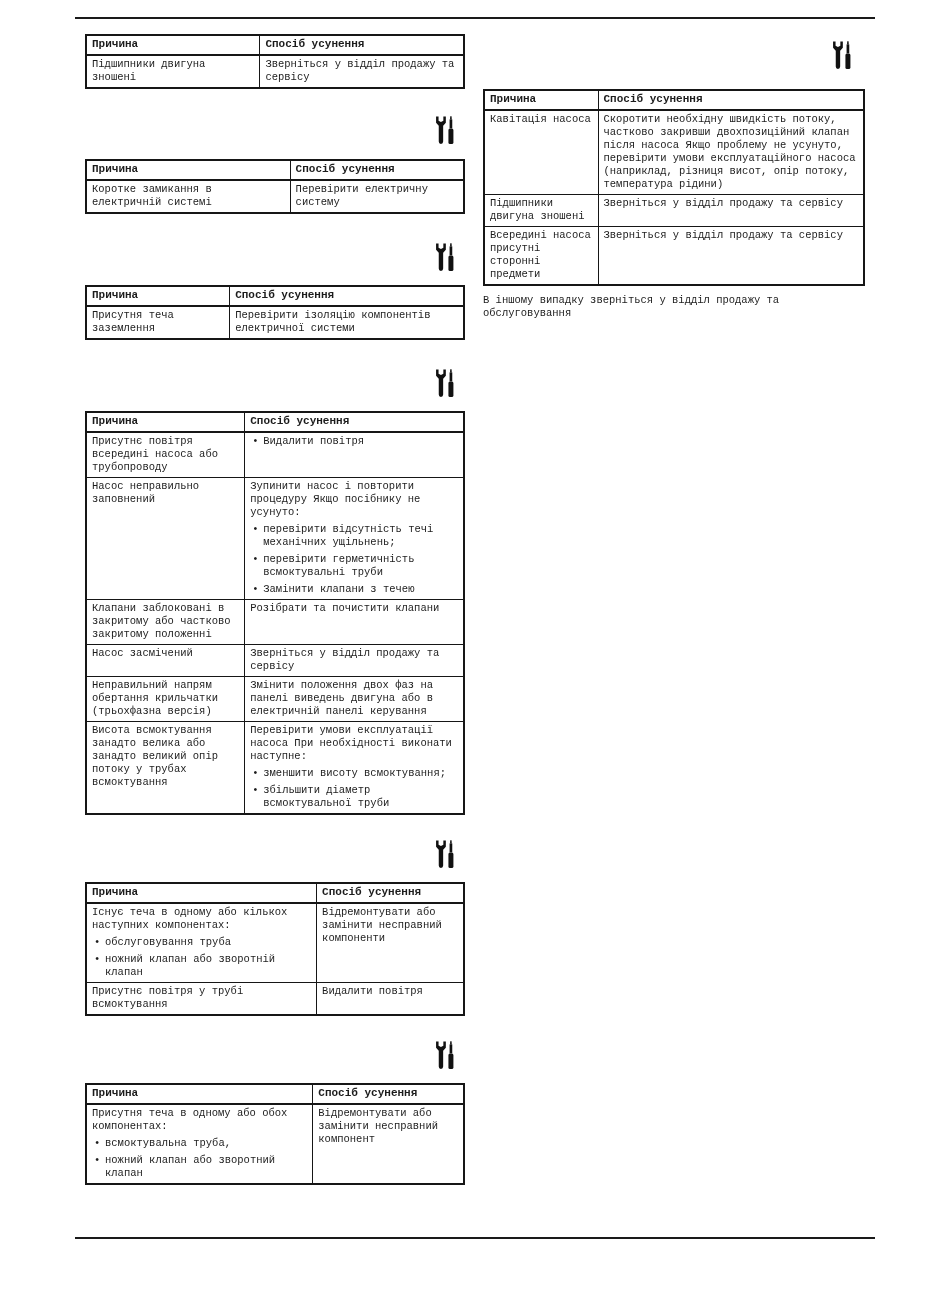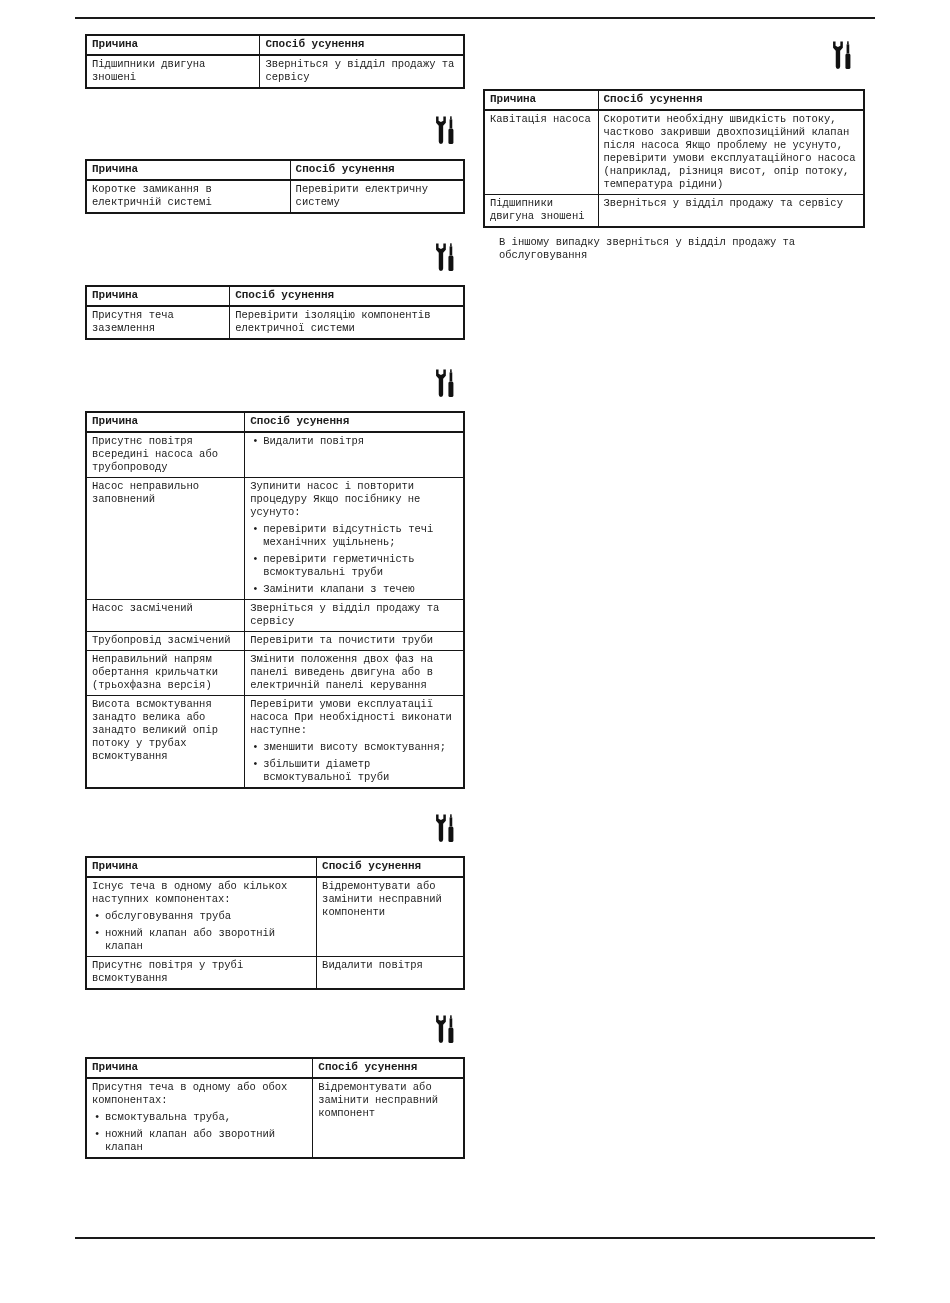--- a/index.html
+++ b/index.html
@@ -24,21 +24,21 @@
     padding:2px 5px 3px 5px;font-size:10.5px;line-height:13px;
     overflow:hidden;
   }
   table.tt th{font-weight:bold;border-bottom:2px solid #161616;font-size:11px;}
   .seg-t{margin:0;}
   .seg-b{display:flex;margin:4px 0 0 2px;}
   .seg-b:first-child{margin-top:0;}
   .bullet-glyph{flex:0 0 11px;font-size:10.5px;line-height:13px;}
   .icon-row{display:flex;justify-content:flex-end;padding-right:9px;}
   .tools-icon{width:23px;height:31px;display:block;}
-  .note-line{font-size:10.5px;line-height:13px;margin:16px;}
+  .note-line{font-size:10.5px;line-height:13px;margin:0;}
 </style>
 </head>
 <body>
 
 <div class="page">
   <div class="rule rule-top"></div>
   <div class="rule rule-bottom"></div>
 
   <div class="columns">
 
@@ -177,32 +177,32 @@
                   <span>перевірити герметичність всмоктувальні труби</span>
                 </div>
                 <div class="seg-b">
                   <span class="bullet-glyph">•</span>
                   <span>Замінити клапани з течею</span>
                 </div>
               </td>
             </tr>
             <tr>
               <td>
+                <div class="seg-t">Клапани заблоковані в закритому або частково закритому положенні</div>
+              </td>
+              <td>
+                <div class="seg-t">Розібрати та почистити клапани</div>
+              </td>
+            </tr>
+            <tr>
+              <td>
                 <div class="seg-t">Насос засмічений</div>
               </td>
               <td>
                 <div class="seg-t">Зверніться у відділ продажу та сервісу</div>
-              </td>
-            </tr>
-            <tr>
-              <td>
-                <div class="seg-t">Трубопровід засмічений</div>
-              </td>
-              <td>
-                <div class="seg-t">Перевірити та почистити труби</div>
               </td>
             </tr>
             <tr>
               <td>
                 <div class="seg-t">Неправильний напрям обертання крильчатки (трьохфазна версія)</div>
               </td>
               <td>
                 <div class="seg-t">Змінити положення двох фаз на панелі виведень двигуна або в електричній панелі керування</div>
               </td>
             </tr>
@@ -345,20 +345,28 @@
               </td>
             </tr>
             <tr>
               <td>
                 <div class="seg-t">Підшипники двигуна зношені</div>
               </td>
               <td>
                 <div class="seg-t">Зверніться у відділ продажу та сервісу</div>
               </td>
             </tr>
+            <tr>
+              <td>
+                <div class="seg-t">Всередині насоса присутні сторонні предмети</div>
+              </td>
+              <td>
+                <div class="seg-t">Зверніться у відділ продажу та сервісу</div>
+              </td>
+            </tr>
           </tbody>
         </table>
 
       <p class="note-line" style="margin-top:8px">В іншому випадку зверніться у відділ продажу та обслуговування</p>
     </div>
 
   </div>
 </div>
 
 </body></html>

